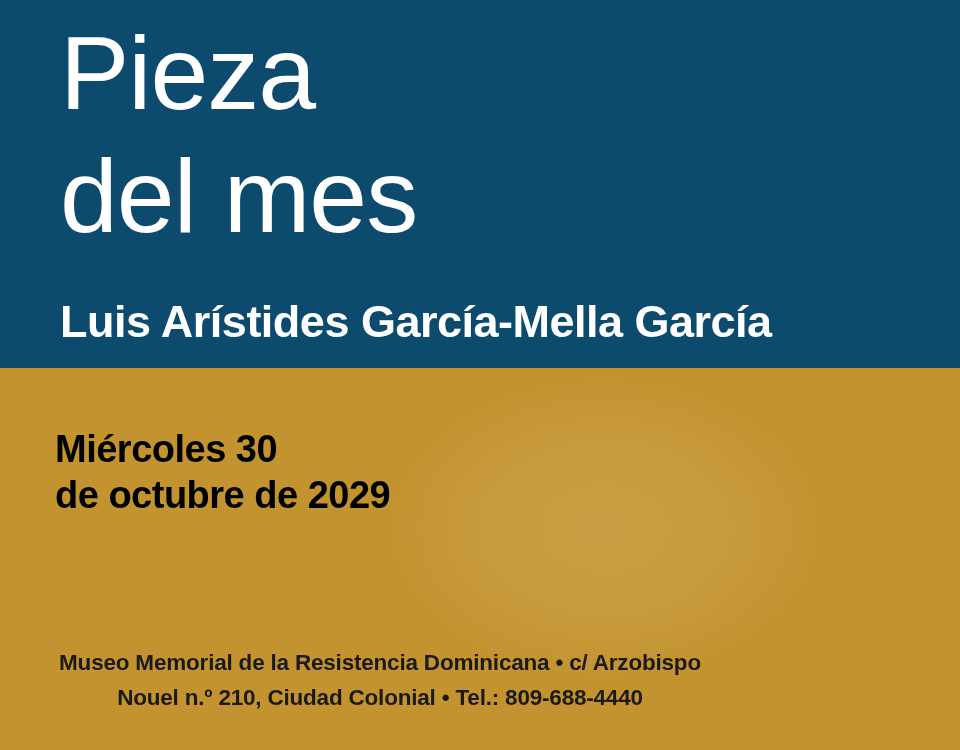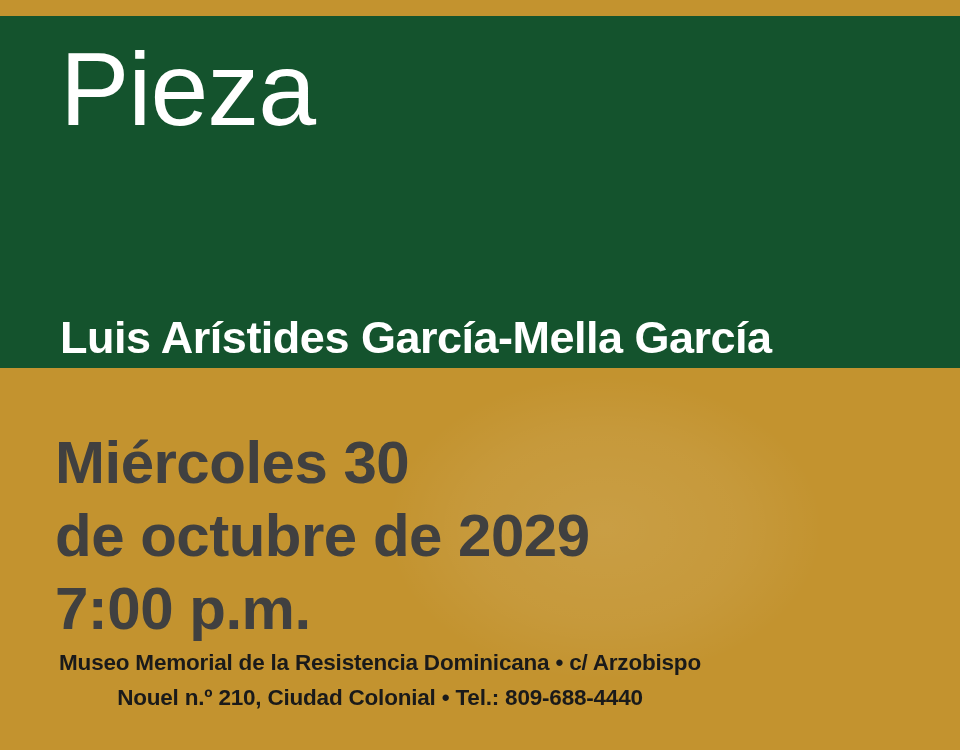--- a/index.html
+++ b/index.html
@@ -17,24 +17,24 @@
     position: relative;
     width: 960px;
     height: 750px;
     overflow: hidden;
   }
 
   
   .top-band {
     position: absolute;
     left: 0;
-    top: 16px;
+    top: 0;
     width: 960px;
     height: 368px;
-    background: #14532d;
+    background: #0c4a6e;
     overflow: hidden;
   }
   .title-block {
     position: absolute;
     left: 60px;
     top: 12px;
   }
   .title-line {
     color: #ffffff;
     font-family: "Liberation Sans", sans-serif;
@@ -77,24 +77,24 @@
     border-radius: 50%;
     background: radial-gradient(ellipse at center, rgba(255,255,255,0.10) 0%, rgba(255,255,255,0.06) 45%, rgba(255,255,255,0) 72%);
     pointer-events: none;
   }
   .date-block {
     position: absolute;
     left: 55px;
     top: 58px;
   }
   .date-line {
-    color: #404040;
+    color: #000000;
     font-family: "Liberation Sans", sans-serif;
     font-weight: bold;
-    font-size: 60px;
+    font-size: 38px;
     line-height: 1.22;
     letter-spacing: -0.5px;
     white-space: nowrap;
   }
   .venue-block {
     position: absolute;
     left: 0;
     top: 278px;
     width: 760px;
     text-align: center;
@@ -110,31 +110,31 @@
   }
 </style>
 </head>
 <body>
 
 <div class="poster">
 
   <div class="top-band">
     <div class="title-block">
       <div class="title-line">Pieza</div>
+      <div class="title-line">del mes</div>
     </div>
     <div class="subtitle">Luis Arístides García-Mella García</div>
   </div>
 
   <div class="bottom-band">
     <div class="gold-glow"></div>
 
     <div class="date-block">
       <div class="date-line">Miércoles 30</div>
       <div class="date-line">de octubre de 2029</div>
-      <div class="date-line">7:00 p.m.</div>
     </div>
 
     <div class="venue-block">
       <div class="venue-line">Museo Memorial de la Resistencia Dominicana • c/ Arzobispo</div>
       <div class="venue-line">Nouel n.º 210, Ciudad Colonial • Tel.: 809-688-4440</div>
     </div>
   </div>
 
 </div>
 

